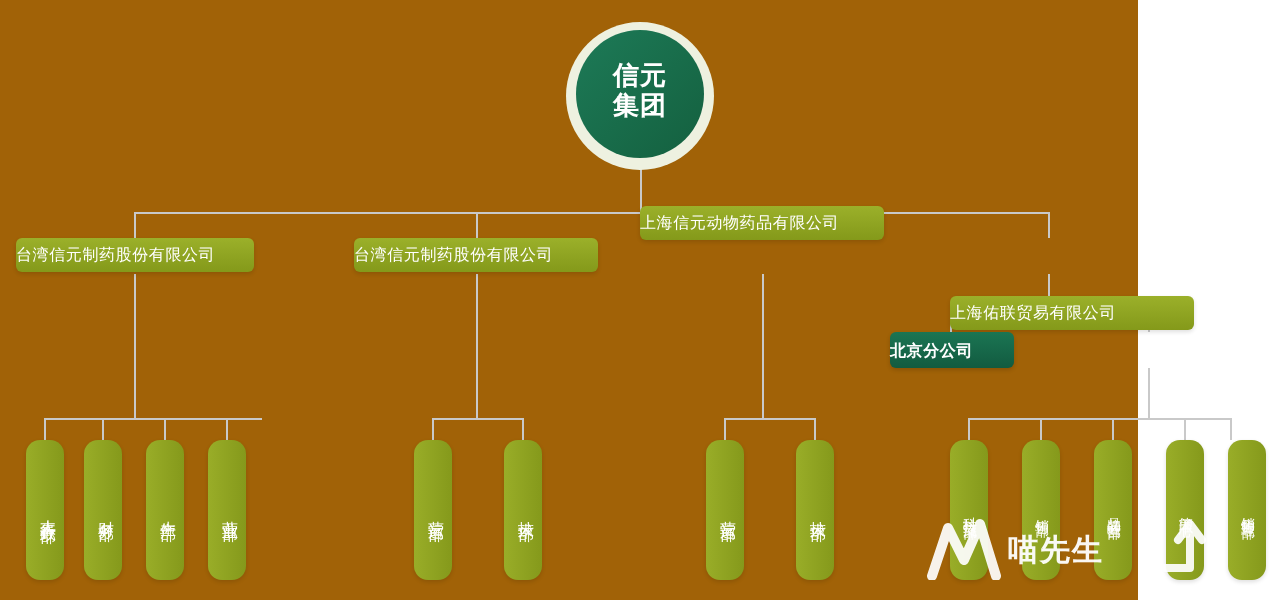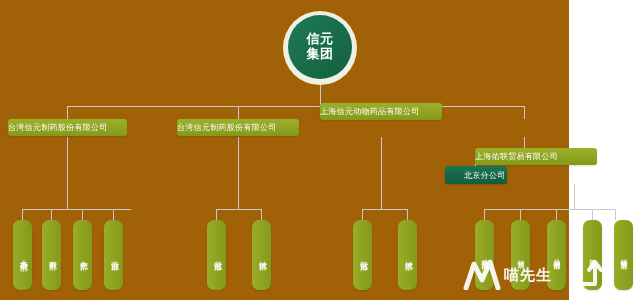--- a/index.html
+++ b/index.html
@@ -64,22 +64,21 @@
   }
   .box.olive {
     background: #8ea320;
     background-image: linear-gradient(180deg, #9bb02a 0%, #84991a 100%);
     box-shadow: 0 1px 2px rgba(0,0,0,0.13);
   }
   .box.darkgreen {
     background: #16684a;
     background-image: linear-gradient(180deg, #1b7553 0%, #125b40 100%);
     box-shadow: 0 1px 2px rgba(0,0,0,0.16);
-    font-weight: normal;
-    padding-left: 19px;
+    font-weight: bold;
   }
 
   
   .pill {
     position: absolute;
     box-sizing: border-box;
     border-radius: 7px;
     color: #ffffff;
     display: flex;
     align-items: center;

